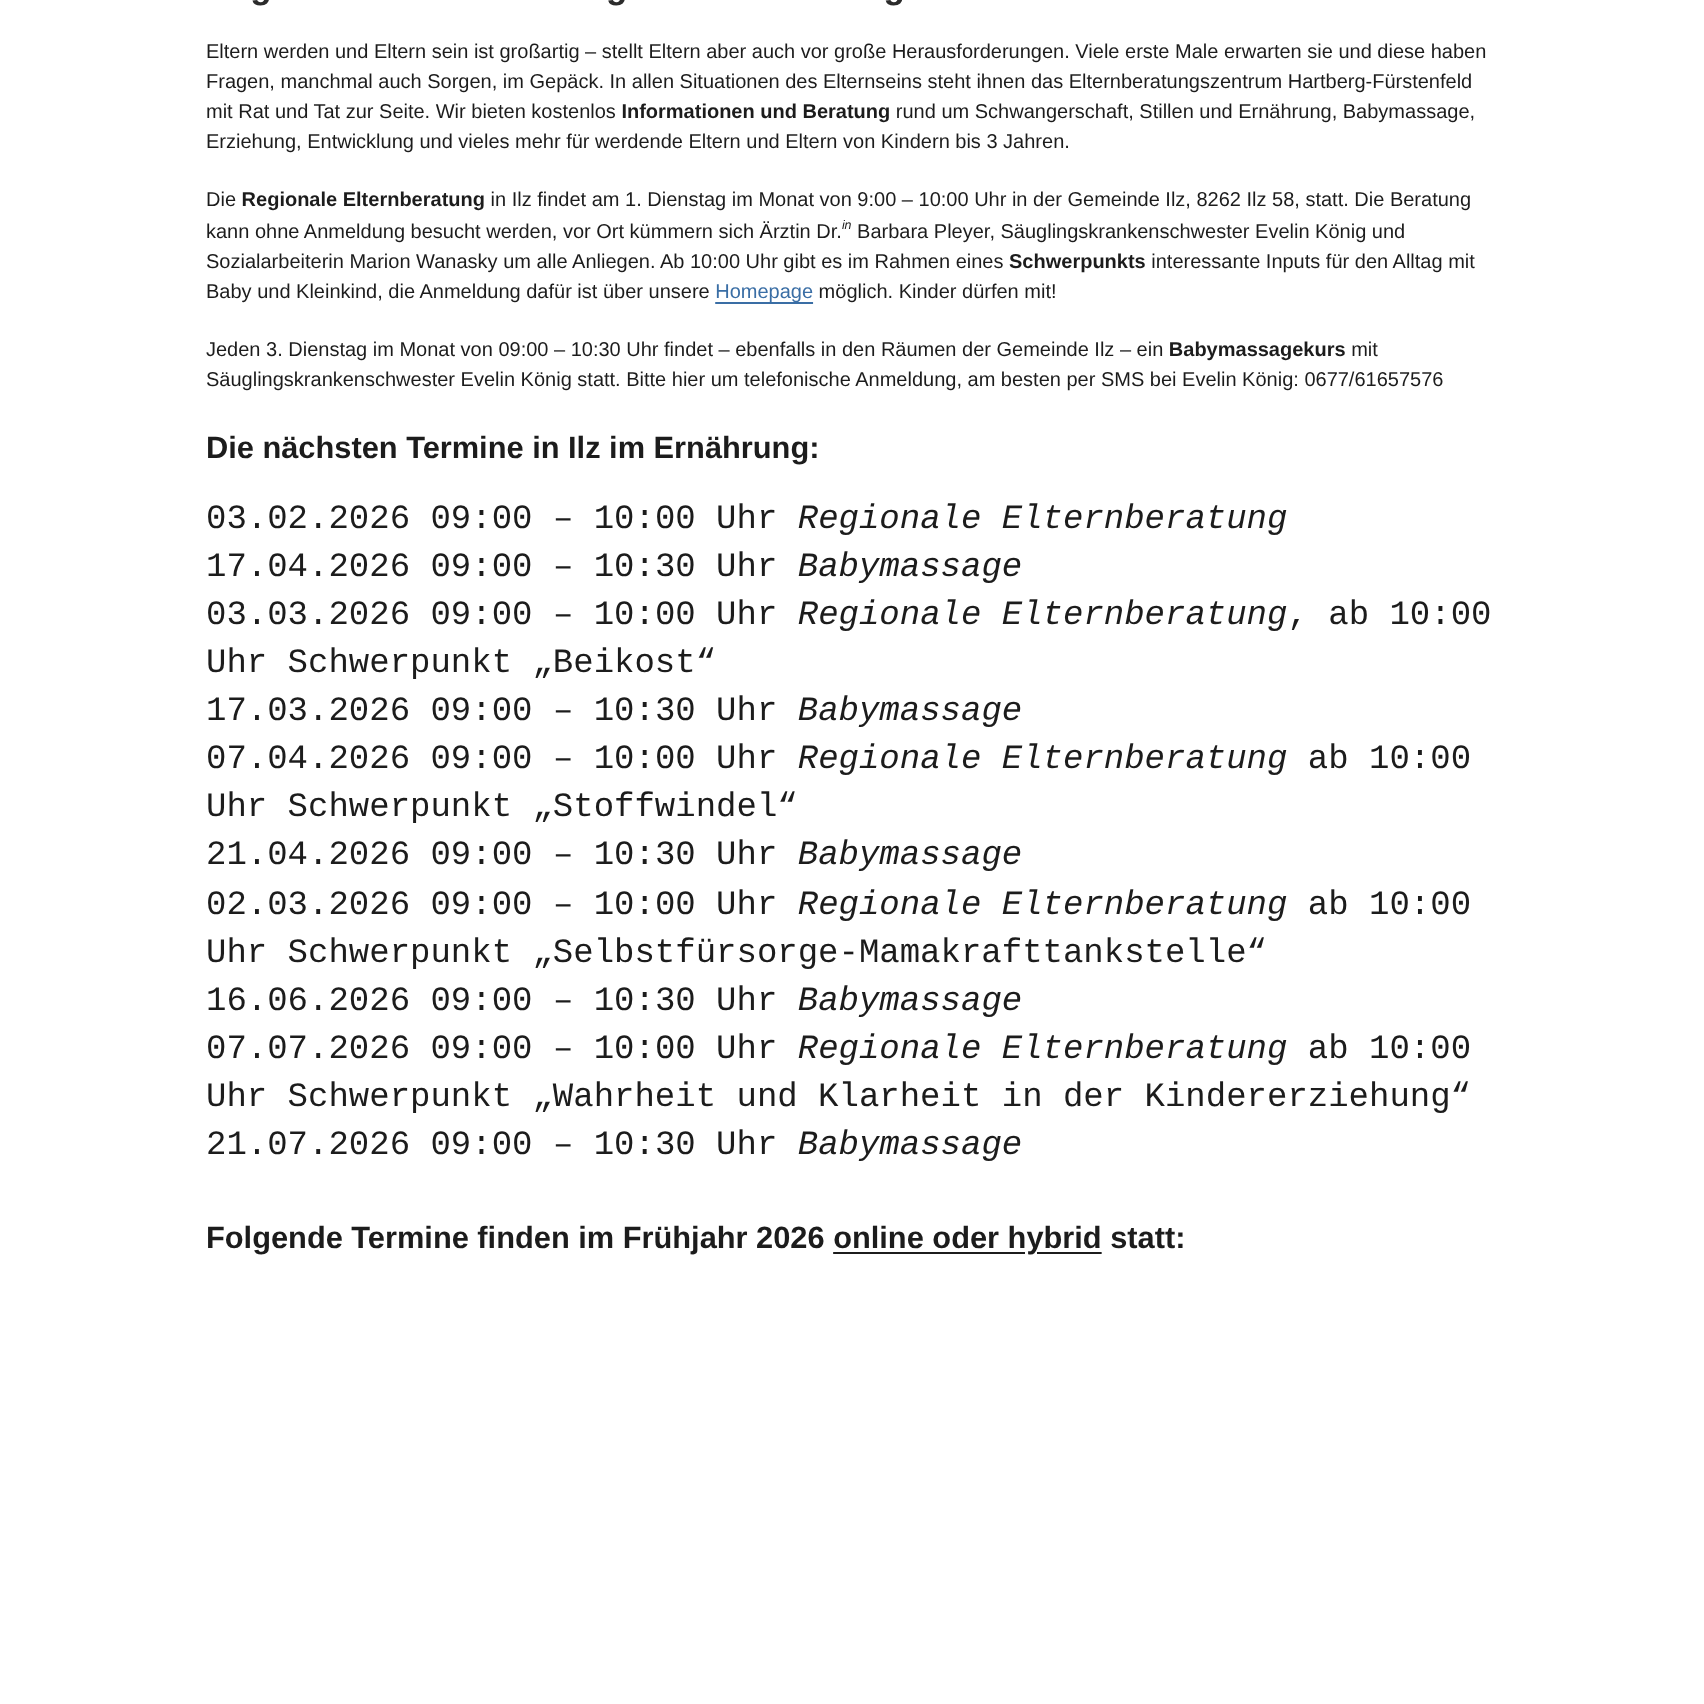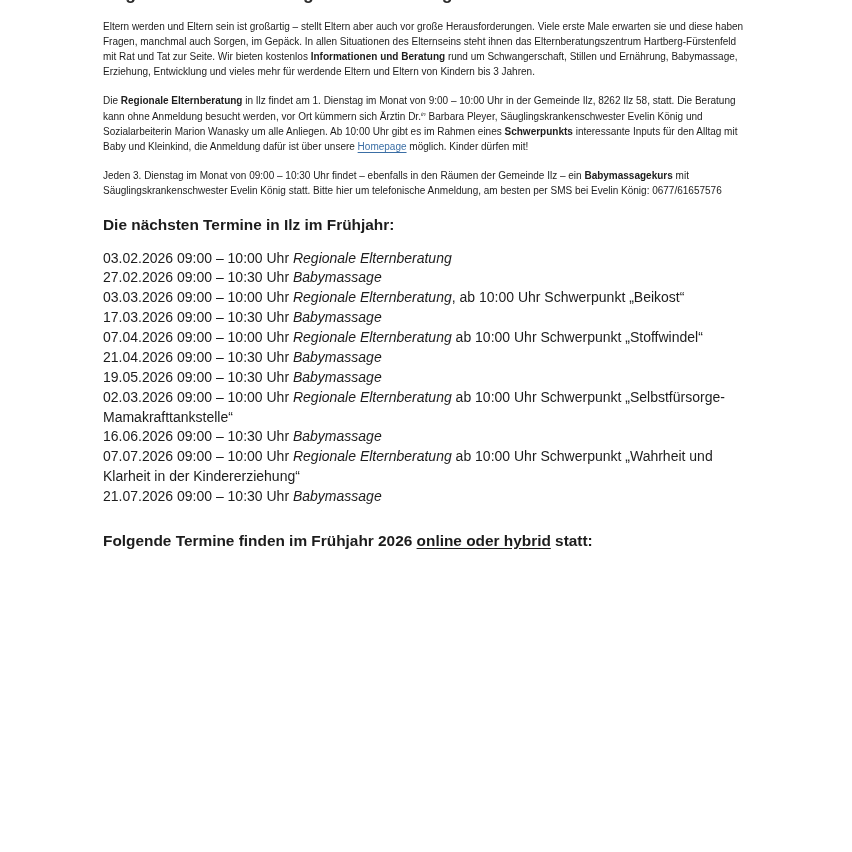--- a/index.html
+++ b/index.html
@@ -65,24 +65,25 @@
     font-weight: bold;
     text-decoration: underline;
     text-underline-offset: 2px;
   }
   ul.date-list {
     list-style: none;
     margin: 0 0 14px 0;
     padding: 0;
   }
   ul.date-list li {
-    font-size: 14px;
+    font-size: 17px;
     line-height: 1.42;
     margin: 0;
     color: #1c1c1c;
+    font-family: Liberation Mono, monospace;
   }
   ul.date-list li .evt { font-style: italic; }
 </style>
 </head>
 <body>
 
 <div class="page">
 
   <h1 class="doc-title">Regionale Elternberatung und weitere Angebote des EBZ in Ilz</h1>
 
@@ -91,30 +92,29 @@
   </p>
 
   <p class="para">
     <span>Die </span><b>Regionale Elternberatung</b><span> in Ilz findet am 1. Dienstag im Monat von 9:00 – 10:00 Uhr in der Gemeinde Ilz, 8262 Ilz 58, statt. Die Beratung kann ohne Anmeldung besucht werden, vor Ort kümmern sich Ärztin Dr.</span><sup class="sup-in">in</sup><span> Barbara Pleyer, Säuglingskrankenschwester Evelin König und Sozialarbeiterin Marion Wanasky um alle Anliegen. Ab 10:00 Uhr gibt es im Rahmen eines </span><b>Schwerpunkts</b><span> interessante Inputs für den Alltag mit Baby und Kleinkind, die Anmeldung dafür ist über unsere </span><a class="link" href="#">Homepage</a><span> möglich. Kinder dürfen mit!</span>
   </p>
 
   <p class="para">
     <span>Jeden 3. Dienstag im Monat von 09:00 – 10:30 Uhr findet – ebenfalls in den Räumen der Gemeinde Ilz – ein </span><b>Babymassagekurs</b><span> mit Säuglingskrankenschwester Evelin König statt. Bitte hier um telefonische Anmeldung, am besten per SMS bei Evelin König: 0677/61657576</span>
   </p>
 
-  <h2 class="sub-head">Die nächsten Termine in Ilz im Frühjahr:</h2>
+  <h2 class="sub-head">Die nächsten Termine in Ilz im Ernährung:</h2>
 
   <ul class="date-list" id="termine-list">
   <li><span>03.02.2026</span><span> 09:00 – 10:00 Uhr </span><span class="evt">Regionale Elternberatung</span><span></span></li>
-      <li><span>27.02.2026</span><span> 09:00 – 10:30 Uhr </span><span class="evt">Babymassage</span><span></span></li>
+      <li><span>17.04.2026</span><span> 09:00 – 10:30 Uhr </span><span class="evt">Babymassage</span><span></span></li>
       <li><span>03.03.2026</span><span> 09:00 – 10:00 Uhr </span><span class="evt">Regionale Elternberatung</span><span>, ab 10:00 Uhr Schwerpunkt „Beikost“</span></li>
       <li><span>17.03.2026</span><span> 09:00 – 10:30 Uhr </span><span class="evt">Babymassage</span><span></span></li>
       <li><span>07.04.2026</span><span> 09:00 – 10:00 Uhr </span><span class="evt">Regionale Elternberatung</span><span> ab 10:00 Uhr Schwerpunkt „Stoffwindel“</span></li>
       <li><span>21.04.2026</span><span> 09:00 – 10:30 Uhr </span><span class="evt">Babymassage</span><span></span></li>
-      <li><span>19.05.2026</span><span> 09:00 – 10:30 Uhr </span><span class="evt">Babymassage</span><span></span></li>
       <li><span>02.03.2026</span><span> 09:00 – 10:00 Uhr </span><span class="evt">Regionale Elternberatung</span><span> ab 10:00 Uhr Schwerpunkt „Selbstfürsorge-Mamakrafttankstelle“</span></li>
       <li><span>16.06.2026</span><span> 09:00 – 10:30 Uhr </span><span class="evt">Babymassage</span><span></span></li>
       <li><span>07.07.2026</span><span> 09:00 – 10:00 Uhr </span><span class="evt">Regionale Elternberatung</span><span> ab 10:00 Uhr Schwerpunkt „Wahrheit und Klarheit in der Kindererziehung“</span></li>
       <li><span>21.07.2026</span><span> 09:00 – 10:30 Uhr </span><span class="evt">Babymassage</span><span></span></li>
     </ul>
 
   <h2 class="sub-head spaced">
     <span>Folgende Termine finden im Frühjahr 2026 </span><span class="u-bold">online oder hybrid</span><span> statt:</span>
   </h2>
 

